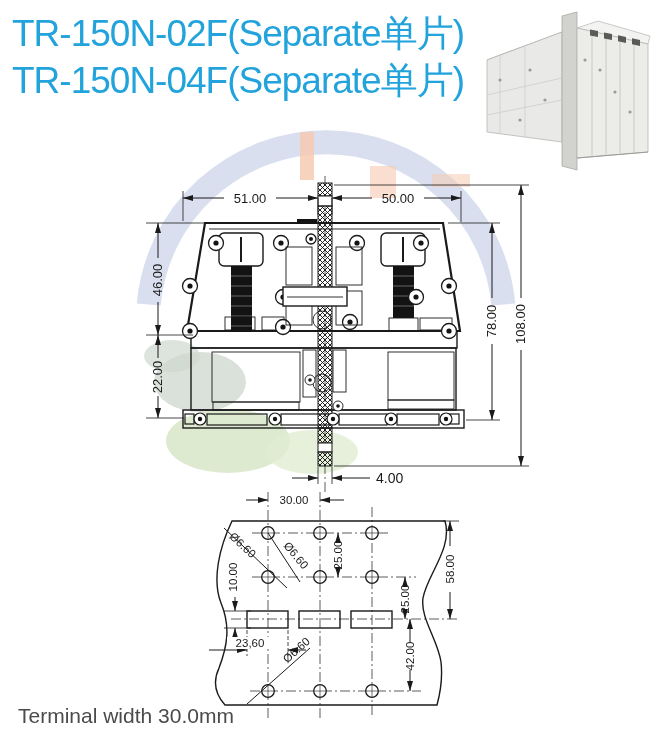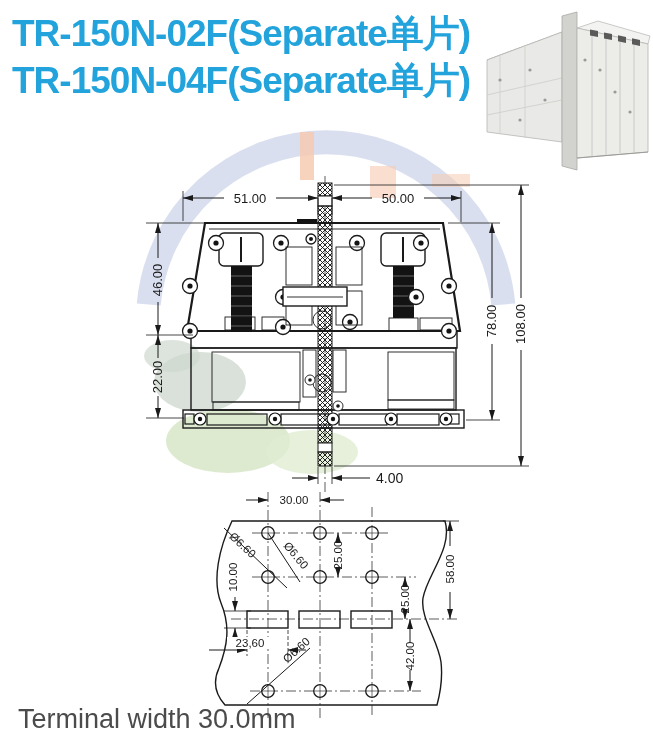--- a/index.html
+++ b/index.html
@@ -1,20 +1,20 @@
 <!DOCTYPE html>
 <html><head>
 <meta charset="utf-8">
 <style>
   html,body{margin:0;padding:0;background:#fff;}
   .canvas{position:relative;width:653px;height:741px;background:#ffffff;overflow:hidden;
           font-family:"Liberation Sans", sans-serif;}
-  .title{position:absolute;left:12px;top:10px;line-height:47px;font-weight:bold;
+  .title{position:absolute;left:12px;top:10px;line-height:47px;font-weight:normal;
          font-size:37px;color:#22a3dc;letter-spacing:-1px;white-space:nowrap;}
-  .caption{position:absolute;left:18px;top:704px;font-size:27px;color:#4b4b4b;}
+  .caption{position:absolute;left:18px;top:704px;font-size:21px;color:#4b4b4b;}
   svg{position:absolute;left:0;top:0;}
   svg text{font-family:"Liberation Sans", sans-serif;fill:#1a1a1a;}
   .dimtxt{font-size:13px;}
   .dimtxt-lg{font-size:14px;}
   .dimtxt-sm{font-size:11.5px;}
   .ln{stroke:#1a1a1a;fill:none;}
   .thin{stroke-width:0.9;}
   .med{stroke-width:1.4;}
   .thick{stroke-width:2.2;}
   .dim{stroke:#1a1a1a;stroke-width:1;fill:none;}

